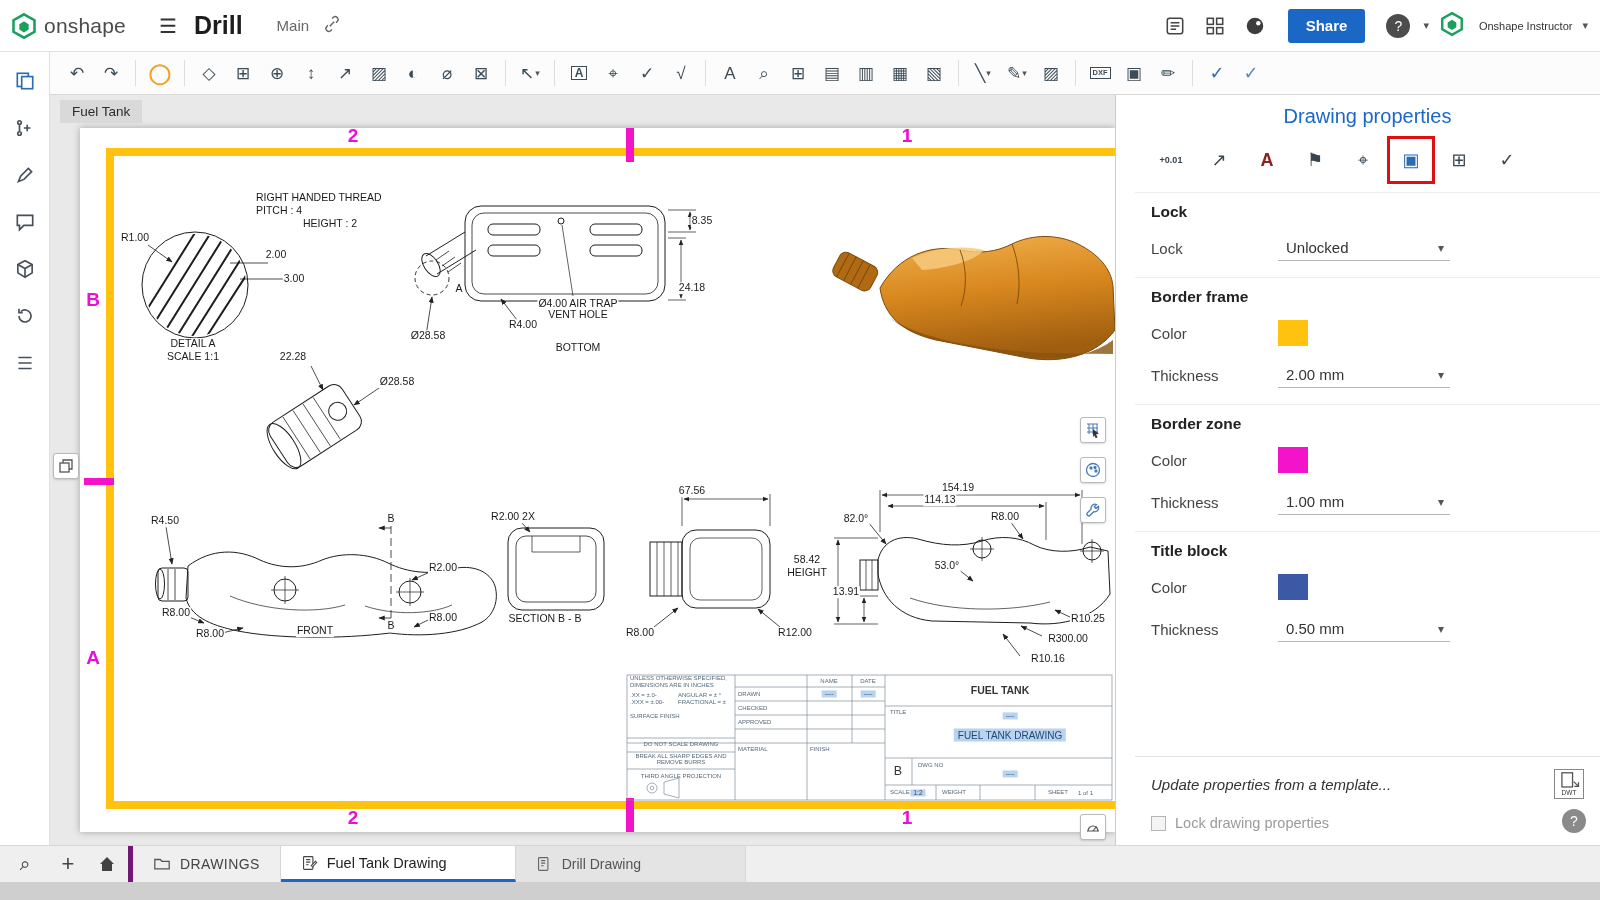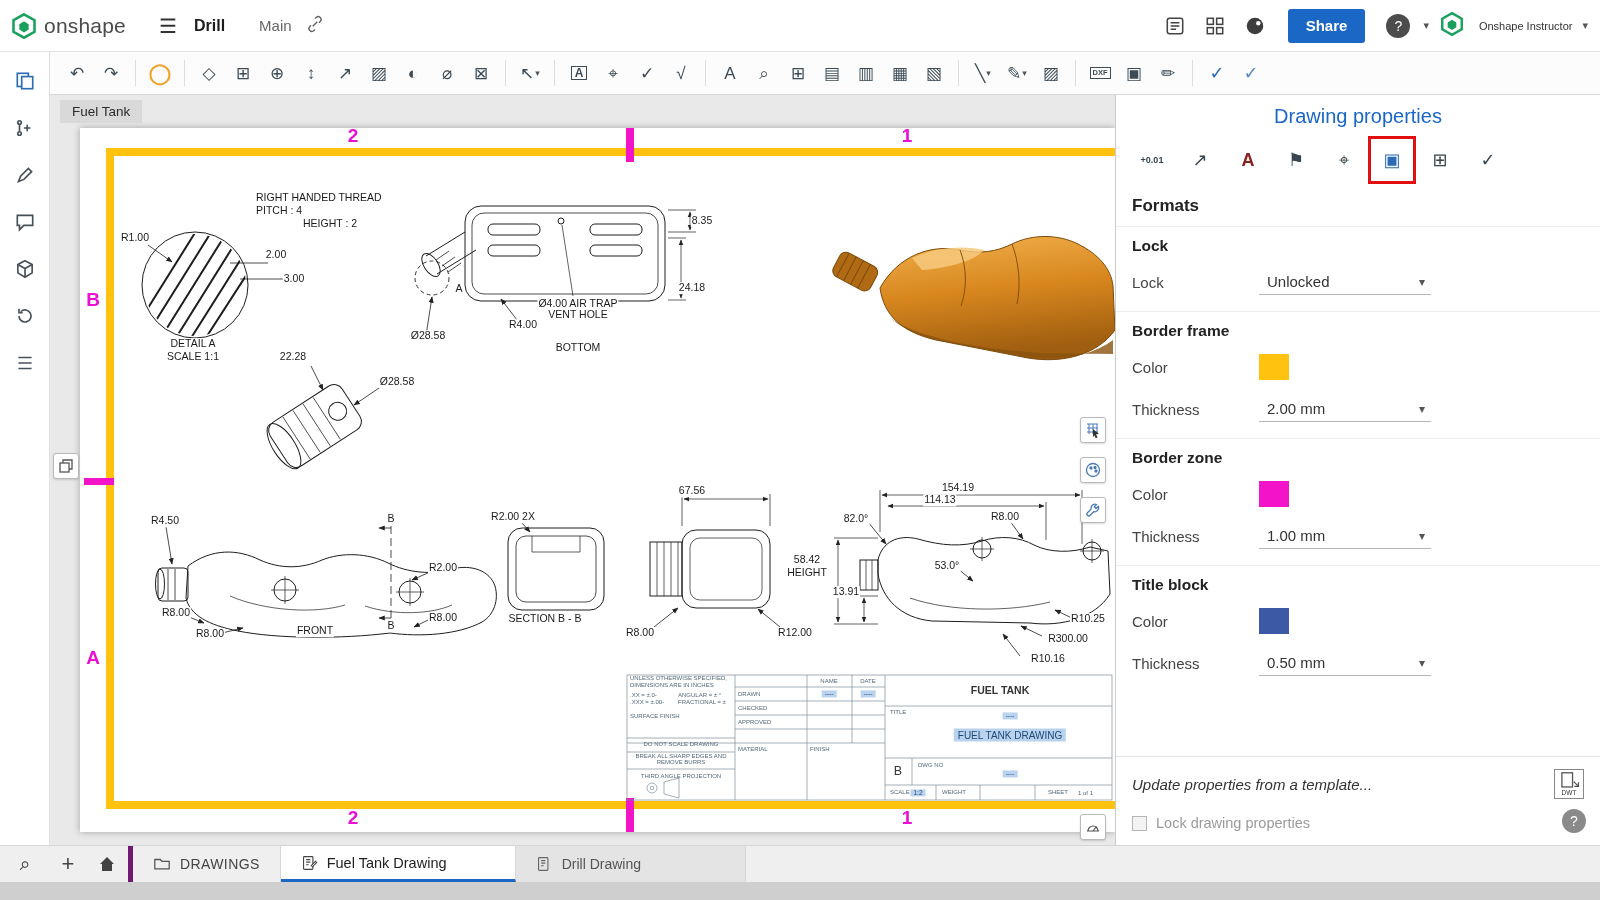--- a/index.html
+++ b/index.html
@@ -6,21 +6,21 @@
     font-family:"Liberation Sans",sans-serif;-webkit-font-smoothing:antialiased;}
   *{box-sizing:border-box;}
   button{font-family:"Liberation Sans",sans-serif;background:none;border:none;cursor:pointer;padding:0;}
 
   
   .header{position:absolute;left:0;top:0;width:1600px;height:52px;background:#fff;
     border-bottom:1px solid #e2e2e2;display:flex;align-items:center;z-index:30;}
   .brand{display:flex;align-items:center;gap:6px;margin-left:10px;}
   .brand-word{font-size:21px;color:#4b4b4b;letter-spacing:0.2px;}
   .hamburger{font-size:20px;color:#333;margin-left:28px;width:28px;}
-  .doc-title{font-size:16px;font-weight:700;color:#1d1d1d;margin-left:12px;}
+  .doc-title{font-size:25px;font-weight:700;color:#1d1d1d;margin-left:12px;}
   .workspace{font-size:15px;color:#666;margin-left:34px;}
   .link-ic{margin-left:14px;}
   .hdr-right{margin-left:auto;display:flex;align-items:center;gap:10px;margin-right:12px;}
   .hic{width:30px;height:30px;display:flex;align-items:center;justify-content:center;}
   .share-btn{background:#1b67c6;color:#fff;font-size:15px;font-weight:600;border-radius:3px;
     height:34px;padding:0 18px;margin:0 8px;}
   .help-circ{width:24px;height:24px;border-radius:50%;background:#4c4c4c;color:#fff;font-size:14px;
     display:flex;align-items:center;justify-content:center;}
   .caret{font-size:11px;color:#555;}
   .user-name{font-size:11px;color:#333;margin-left:4px;}
@@ -62,21 +62,21 @@
   .lbl.b{font-size:10.5px;font-weight:700;color:#333;}
   .lbl.B{font-size:12.5px;color:#333;}
   .lbl.h{font-size:6.5px;background:#b9d2ee;color:#1d4977;padding:0 3px;}
   .lbl.hB{font-size:10px;background:#b9d2ee;color:#1d4977;padding:1px 4px;}
   .fbtn{position:absolute;width:26px;height:26px;background:#fff;border:1px solid #b9b9b9;
     border-radius:3px;display:flex;align-items:center;justify-content:center;z-index:8;
     box-shadow:0 1px 2px rgba(0,0,0,0.15);}
 
   
   .panel{position:absolute;left:1115px;top:95px;width:485px;height:750px;background:#fff;
-    border-left:1px solid #ccc;display:flex;flex-direction:column;z-index:10;}
+    border-left:1px solid #ccc;display:flex;flex-direction:column;z-index:10;padding-left:19px;}
   .panel-title{margin-top:10px;text-align:center;color:#1b67c6;font-size:20px;}
   .panel-tools{display:flex;gap:8px;margin:12px 10px 4px 16px;}
   .ptool{width:40px;height:40px;display:flex;align-items:center;justify-content:center;
     font-size:18px;color:#36454f;}
   .ptool.small{font-size:9px;font-weight:700;line-height:1;}
   .ptool.red{color:#8b2020;font-weight:700;}
   .ptool.hl-red{outline:3px solid #e01010;outline-offset:1px;color:#2b6cb5;}
   .formats{font-size:17px;font-weight:700;color:#222;margin:12px 0 2px 16px;}
   .pgroup{border-top:1px solid #ececec;margin-top:8px;padding-top:8px;}
   .pghead{font-size:15.5px;font-weight:700;color:#222;margin:2px 0 14px 16px;}
@@ -573,21 +573,20 @@
   <div class="panel-tools" id="panel-tools">
       <button class="ptool small">+0.01</button>
       <button class="ptool">↗</button>
       <button class="ptool red">A</button>
       <button class="ptool">⚑</button>
       <button class="ptool">⌖</button>
       <button class="ptool hl-red">▣</button>
       <button class="ptool">⊞</button>
       <button class="ptool">✓</button>
     </div>
-  <div class="formats">Formats</div>
   <div id="panel-groups">
       <div class="pgroup">
         <div class="pghead">Lock</div>
         <div class="prow">
           <div class="plabel">Lock</div>
           <div class="pselect">
             <span class="psel-val">Unlocked</span>
             <span class="psel-caret">▾</span>
           </div>
         </div>

